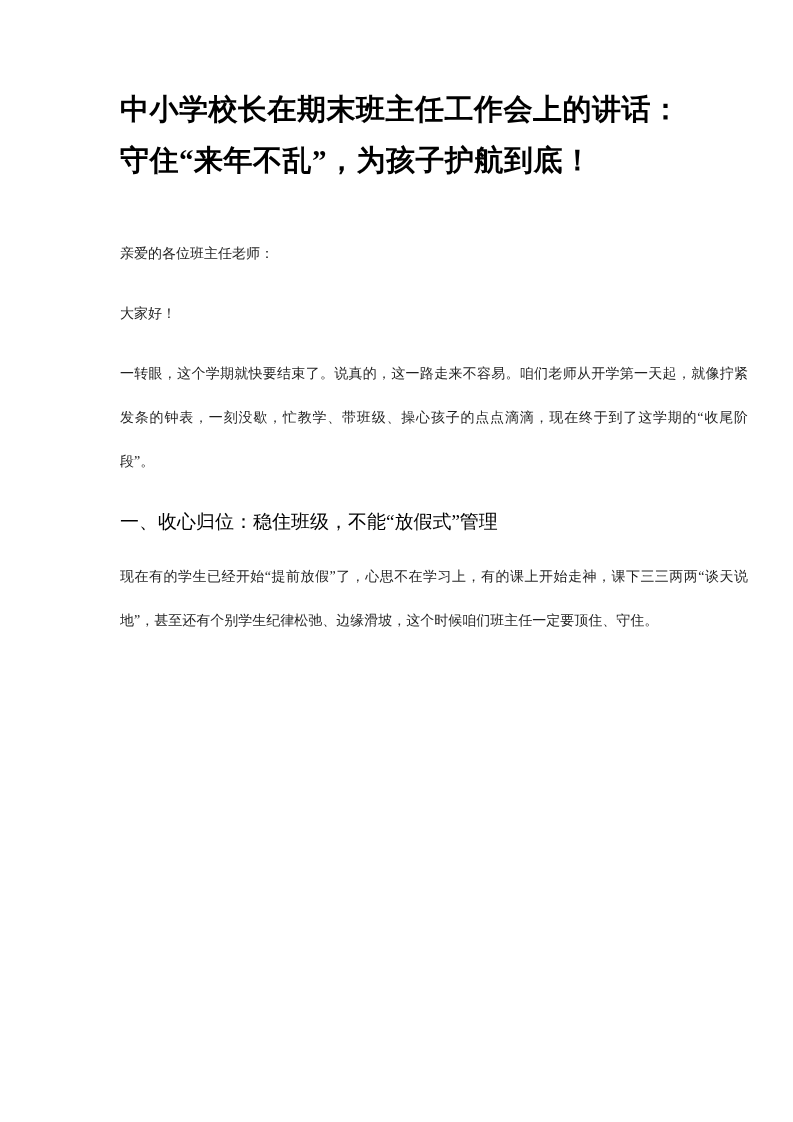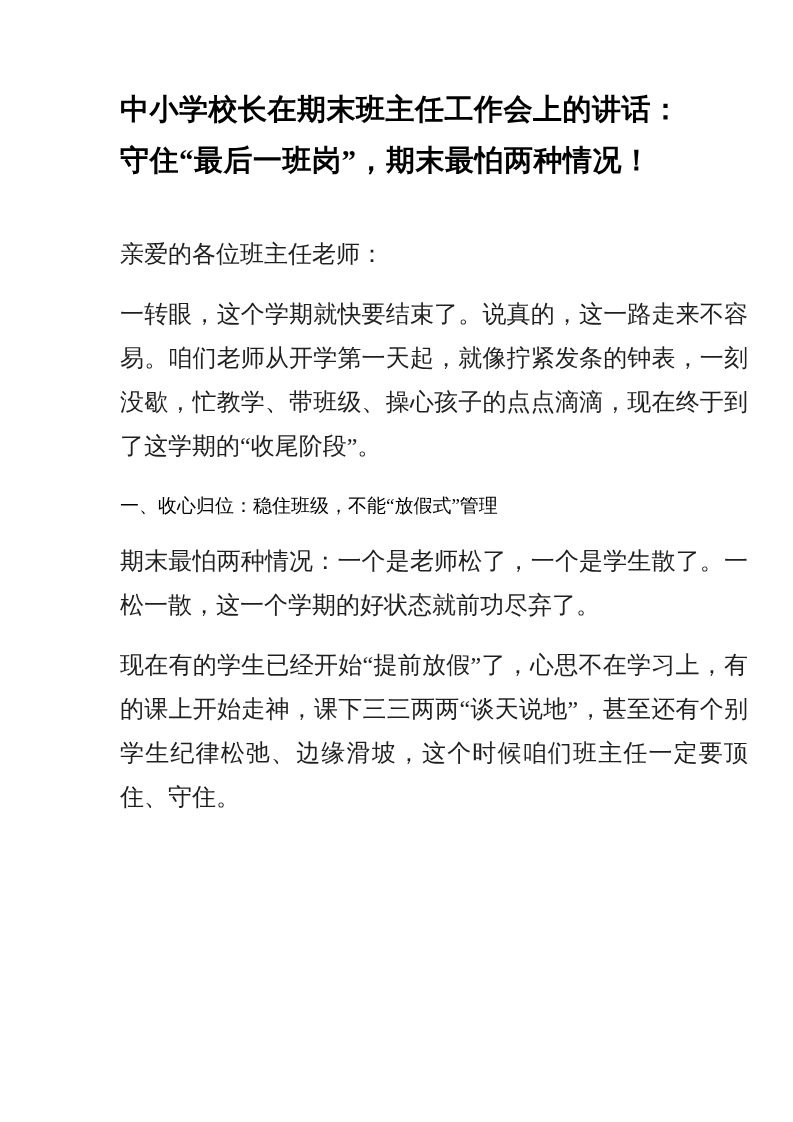--- a/index.html
+++ b/index.html
@@ -27,21 +27,21 @@
     color: #000000;
     line-height: 51px;
     letter-spacing: 0.5px;
   }
   .title-line {
     display: block;
     white-space: nowrap;
   }
   .para {
     margin: 0 0 16px 0;
-    font-size: 24px;
+    font-size: 14px;
     line-height: 44px;
     color: #1f1f1f;
     text-align: justify;
     text-justify: inter-character;
   }
   .section-heading {
     margin: 2px 0 11px 0;
     font-size: 19px;
     font-weight: normal;
     line-height: 44px;
@@ -50,29 +50,29 @@
   }
 </style>
 </head>
 <body>
 
 <div class="page">
   <div class="content">
 
     <h1 class="doc-title">
       <span class="title-line">中小学校长在期末班主任工作会上的讲话：</span>
-      <span class="title-line">守住“最后一班岗”，期末最怕两种情况！</span>
+      <span class="title-line">守住“来年不乱”，为孩子护航到底！</span>
     </h1>
 
     <p class="para">亲爱的各位班主任老师：</p>
 
+    <p class="para">大家好！</p>
 
     <p class="para">一转眼，这个学期就快要结束了。说真的，这一路走来不容易。咱们老师从开学第一天起，就像拧紧发条的钟表，一刻没歇，忙教学、带班级、操心孩子的点点滴滴，现在终于到了这学期的“收尾阶段”。</p>
 
 
     <h2 class="section-heading">一、收心归位：稳住班级，不能“放假式”管理</h2>
 
-    <p class="para">期末最怕两种情况：一个是老师松了，一个是学生散了。一松一散，这一个学期的好状态就前功尽弃了。</p>
 
     <p class="para">现在有的学生已经开始“提前放假”了，心思不在学习上，有的课上开始走神，课下三三两两“谈天说地”，甚至还有个别学生纪律松弛、边缘滑坡，这个时候咱们班主任一定要顶住、守住。</p>
 
   </div>
 </div>
 
 </body></html>

